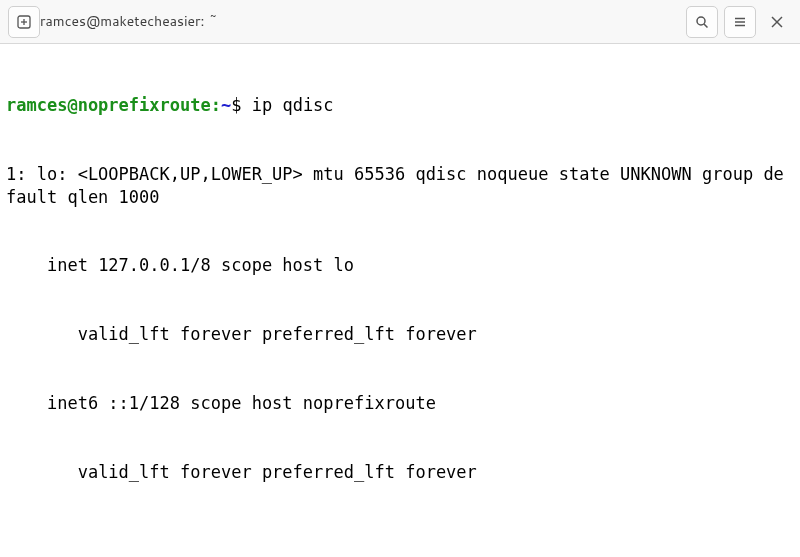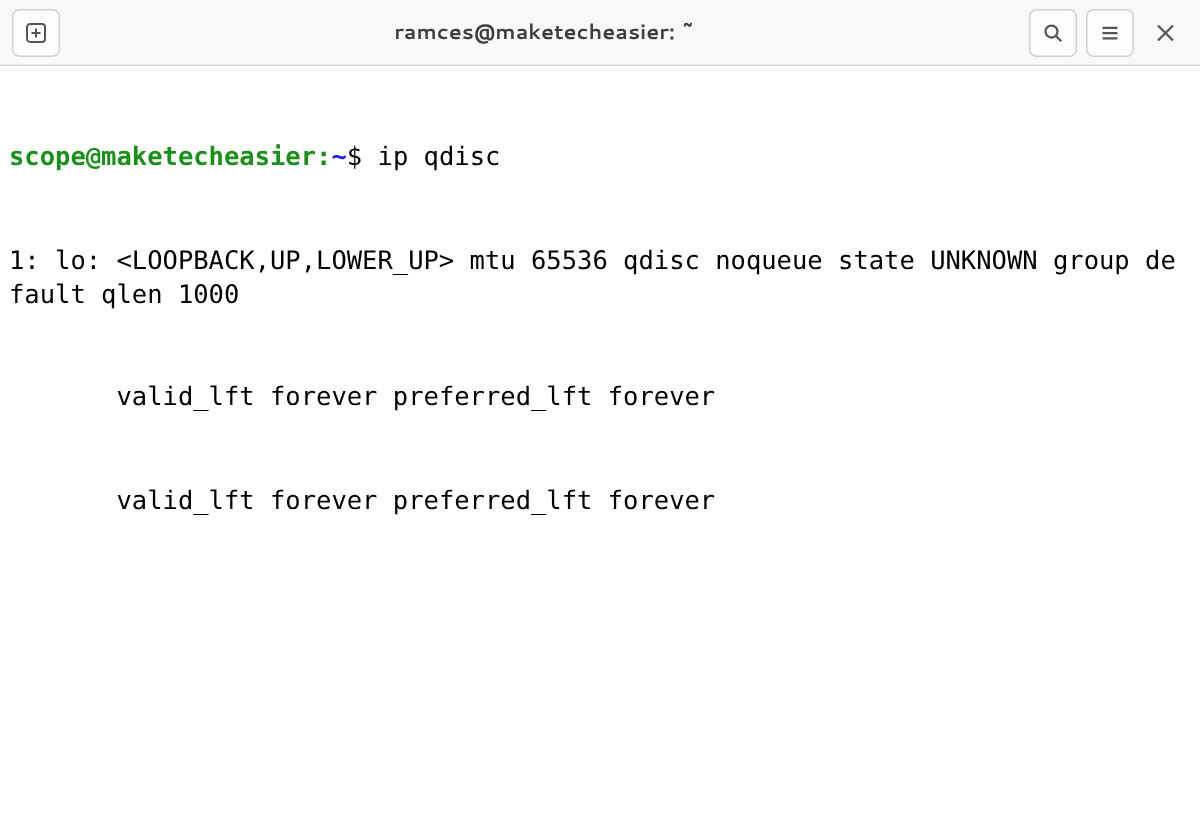--- a/index.html
+++ b/index.html
@@ -27,22 +27,21 @@
     font-size: 14px;
     color: #444;
   }
   .tb-left, .tb-right {
     display: flex;
     align-items: center;
     gap: 6px;
   }
   .tb-center {
     flex: 1;
-    text-align: center;
-    font-weight: 700;
+    font-weight: 400;
     color: #3d3d3d;
   }
   .tb-btn {
     width: 30px;
     height: 30px;
     border: 1px solid #d0d0d0;
     border-radius: 5px;
     background: #fdfdfd;
     display: flex;
     align-items: center;
@@ -113,23 +112,25 @@
         <svg width="12" height="12" viewBox="0 0 12 12">
           <line x1="1" y1="1" x2="11" y2="11" stroke="#555" stroke-width="1.5"></line>
           <line x1="11" y1="1" x2="1" y2="11" stroke="#555" stroke-width="1.5"></line>
         </svg>
       </span>
     </div>
   </div>
 </div>
 
 <div class="term">
-  <span class="line"><span class="prompt-user">scope@maketecheasier</span><span class="prompt-sep">:</span><span class="prompt-path">~</span><span class="prompt-sym">$</span> <span class="cmd">ip qdisc</span></span>
+  <span class="line"><span class="prompt-user">ramces@noprefixroute</span><span class="prompt-sep">:</span><span class="prompt-path">~</span><span class="prompt-sym">$</span> <span class="cmd">ip qdisc</span></span>
   <span class="line">1: lo: &lt;LOOPBACK,UP,LOWER_UP&gt; mtu 65536 qdisc noqueue state UNKNOWN group default qlen 1000</span>
+  <span class="line">    inet 127.0.0.1/8 scope host lo</span>
   <span class="line">       valid_lft forever preferred_lft forever</span>
+  <span class="line">    inet6 ::1/128 scope host noprefixroute</span>
   <span class="line">       valid_lft forever preferred_lft forever</span>
   
   
   
   
   
   
 </div>
 
 </body></html>

